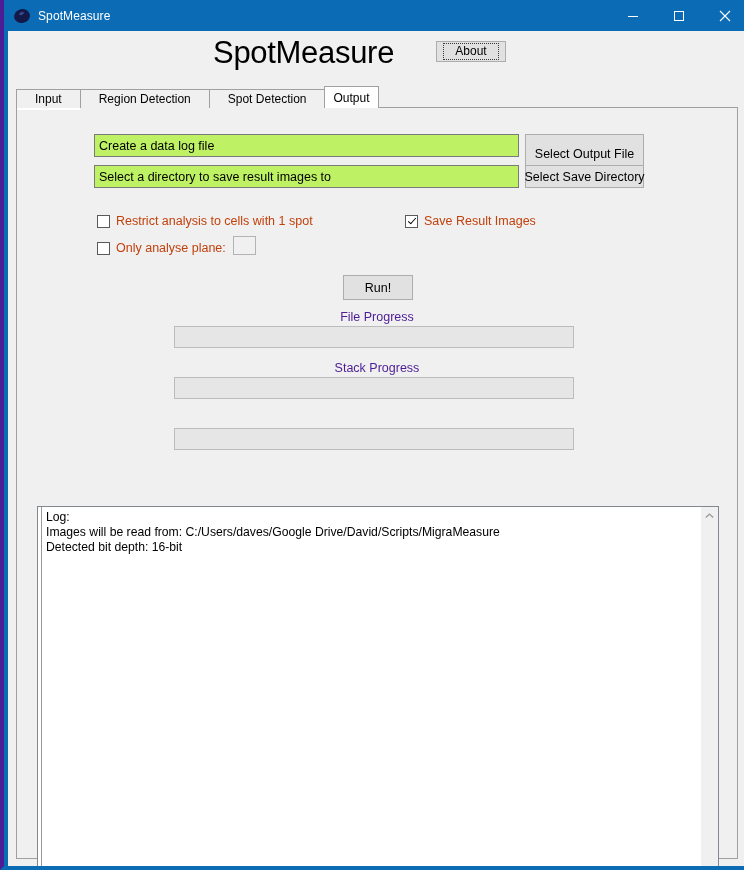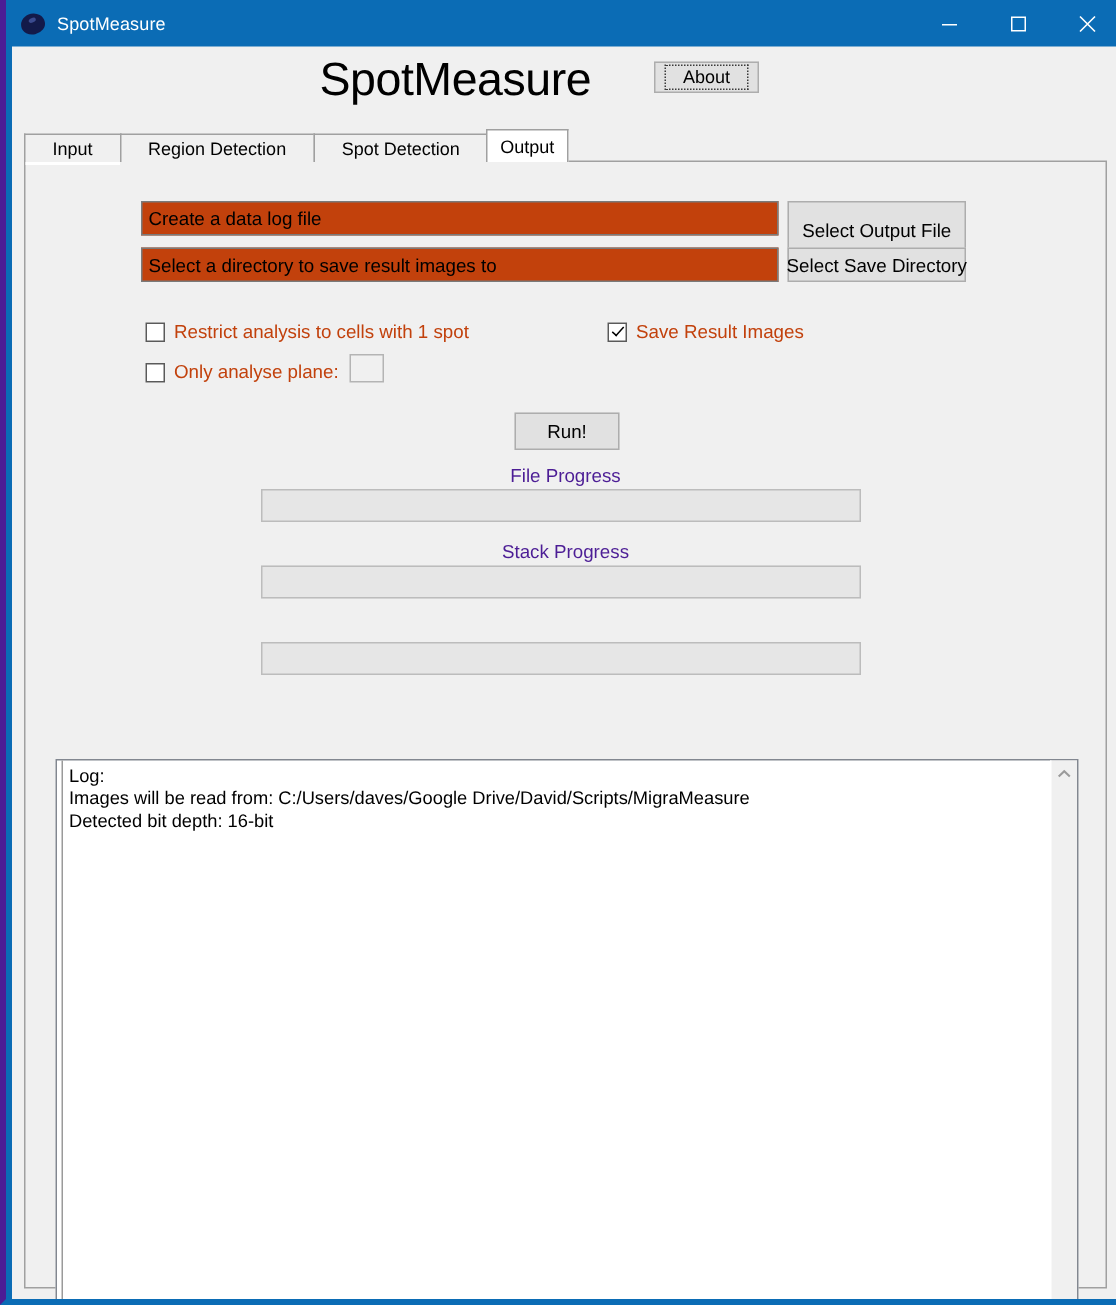--- a/index.html
+++ b/index.html
@@ -187,21 +187,21 @@
     width: 63px;
     height: 2px;
     background: #ffffff;
     z-index: 5;
   }
 
   
   .field {
     position: absolute;
     box-sizing: border-box;
-    background: #c2410c;
+    background: #bef264;
     border: 1px solid #7a7a7a;
     font-size: 12.5px;
     color: #000000;
     padding-left: 4px;
     display: flex;
     align-items: center;
   }
   .flatbtn {
     position: absolute;
     box-sizing: border-box;

